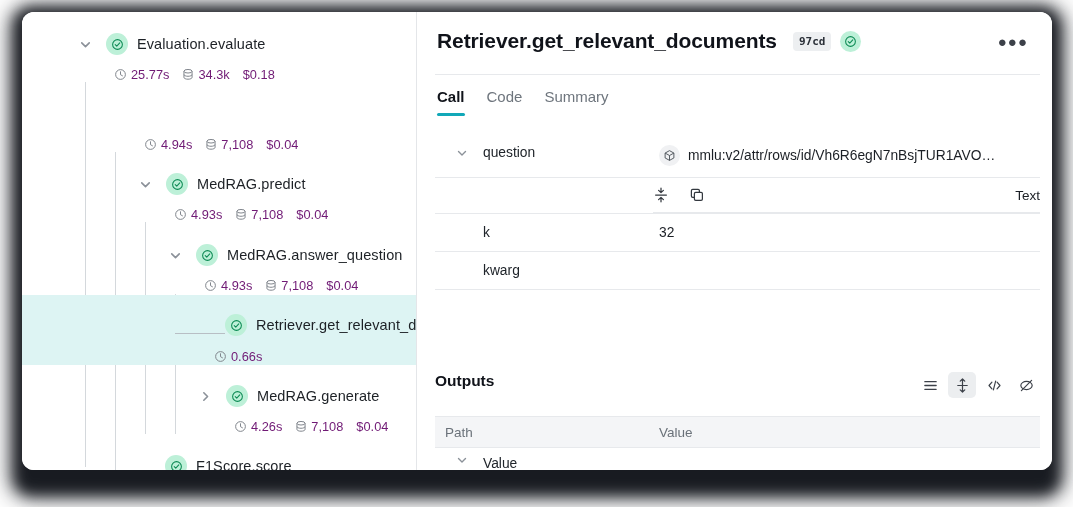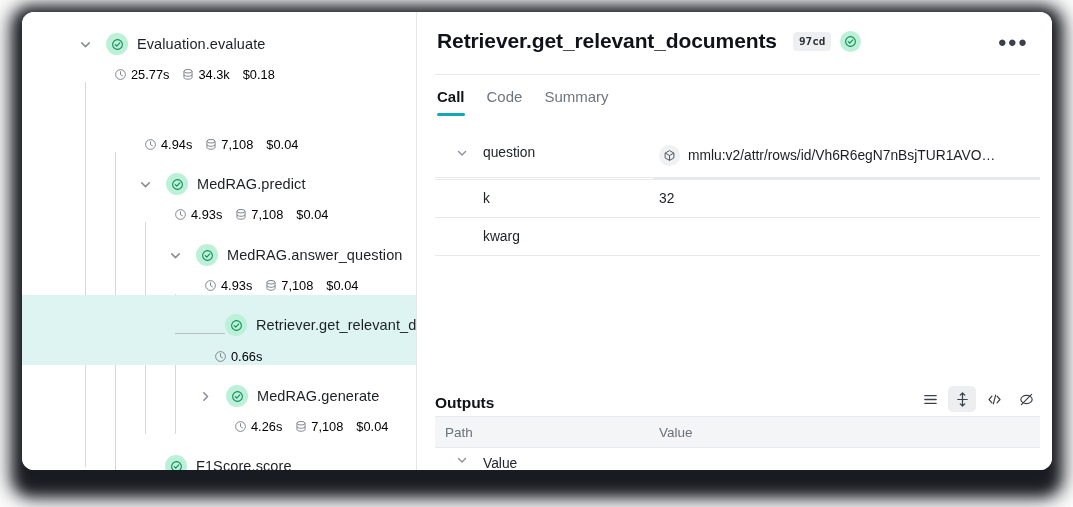--- a/index.html
+++ b/index.html
@@ -77,21 +77,21 @@
     background: #bdf0d8; display: flex; align-items: center; justify-content: center;
     flex: none;
   }
   .status-ico svg { display: block; }
   .node-label {
     font-size: 14.5px; color: #1d2126; margin-left: 9px;
     white-space: nowrap; letter-spacing: 0.1px;
   }
   .metrics {
     position: absolute; display: flex; align-items: center;
-    font-size: 12.8px; color: #000000; gap: 5px;
+    font-size: 12.8px; color: #701a75; gap: 5px;
     white-space: nowrap;
   }
   .metrics .m-item { display: flex; align-items: center; gap: 4px; margin-right: 8px; }
   .metrics svg { display: block; flex: none; }
 
   
   .detail {
     position: absolute; left: 395px; top: 0;
     width: 635px; height: 458px; background: #ffffff; overflow: hidden;
   }
@@ -164,21 +164,21 @@
   }
   .tb-ico { color: #33383f; margin-right: 20px; display: flex; align-items: center; }
   .tb-label { margin-left: auto; font-size: 13.5px; color: #1b1f25; }
   .text-body {
     margin-left: 218px; width: 387px; font-size: 13.8px; color: #1b1f25;
     line-height: 1.55; padding: 6px 0 12px 0;
   }
 
   .outputs-head {
     position: absolute; left: 18px; top: 360px; width: 605px;
-    display: flex; align-items: flex-end; height: 40px;
+    display: flex; align-items: flex-start; height: 40px;
   }
   .outputs-title { font-size: 15.5px; font-weight: bold; color: #10131a; }
   .out-tools { margin-left: auto; display: flex; align-items: center; gap: 4px; }
   .out-ico {
     width: 28px; height: 26px; border-radius: 5px;
     display: flex; align-items: center; justify-content: center; color: #3c4149;
   }
   .out-ico.sel { background: #eceef0; }
 
   .out-table { position: absolute; left: 18px; top: 404px; width: 605px; }
@@ -447,20 +447,34 @@
                   <path d="M8 2 L13.4 5 V11 L8 14 L2.6 11 V5 Z" fill="none" stroke="#4b5158" stroke-width="1.15" stroke-linejoin="round"></path>
                   <path d="M2.6 5 L8 8 L13.4 5 M8 8 V14" fill="none" stroke="#4b5158" stroke-width="1.15" stroke-linejoin="round"></path>
                 </svg>
             </span>
             <span class="ref-text">mmlu:v2/attr/rows/id/Vh6R6egN7nBsjTUR1AVO…</span>
           </div>
         </div>
         <div class="row-rule"></div>
 
         <div class="text-block">
+          <div class="text-toolbar">
+            <span class="tb-ico">
+              <svg width="16" height="16" viewBox="0 0 16 16">
+                  <path d="M8 1.2 V5.4 M5.6 3.4 L8 5.6 L10.4 3.4 M2.6 8 H13.4 M8 14.8 V10.6 M5.6 12.6 L8 10.4 L10.4 12.6" fill="none" stroke="currentColor" stroke-width="1.25" stroke-linecap="round" stroke-linejoin="round"></path>
+                </svg>
+            </span>
+            <span class="tb-ico">
+              <svg width="16" height="16" viewBox="0 0 16 16">
+                  <rect x="2.4" y="2.4" width="8" height="8" rx="1.3" fill="none" stroke="currentColor" stroke-width="1.25"></rect>
+                  <rect x="5.4" y="5.4" width="8" height="8" rx="1.3" fill="#ffffff" stroke="currentColor" stroke-width="1.25"></rect>
+                </svg>
+            </span>
+            <span class="tb-label">Text</span>
+          </div>
           <div class="row-rule" style="margin-left:218px; width:387px;"></div>
         </div>
         <div class="row-rule"></div>
 
         <div class="kv-row">
           <div class="kv-key">
             <span>k</span>
           </div>
           <div class="kv-val">
             <span>32</span>

